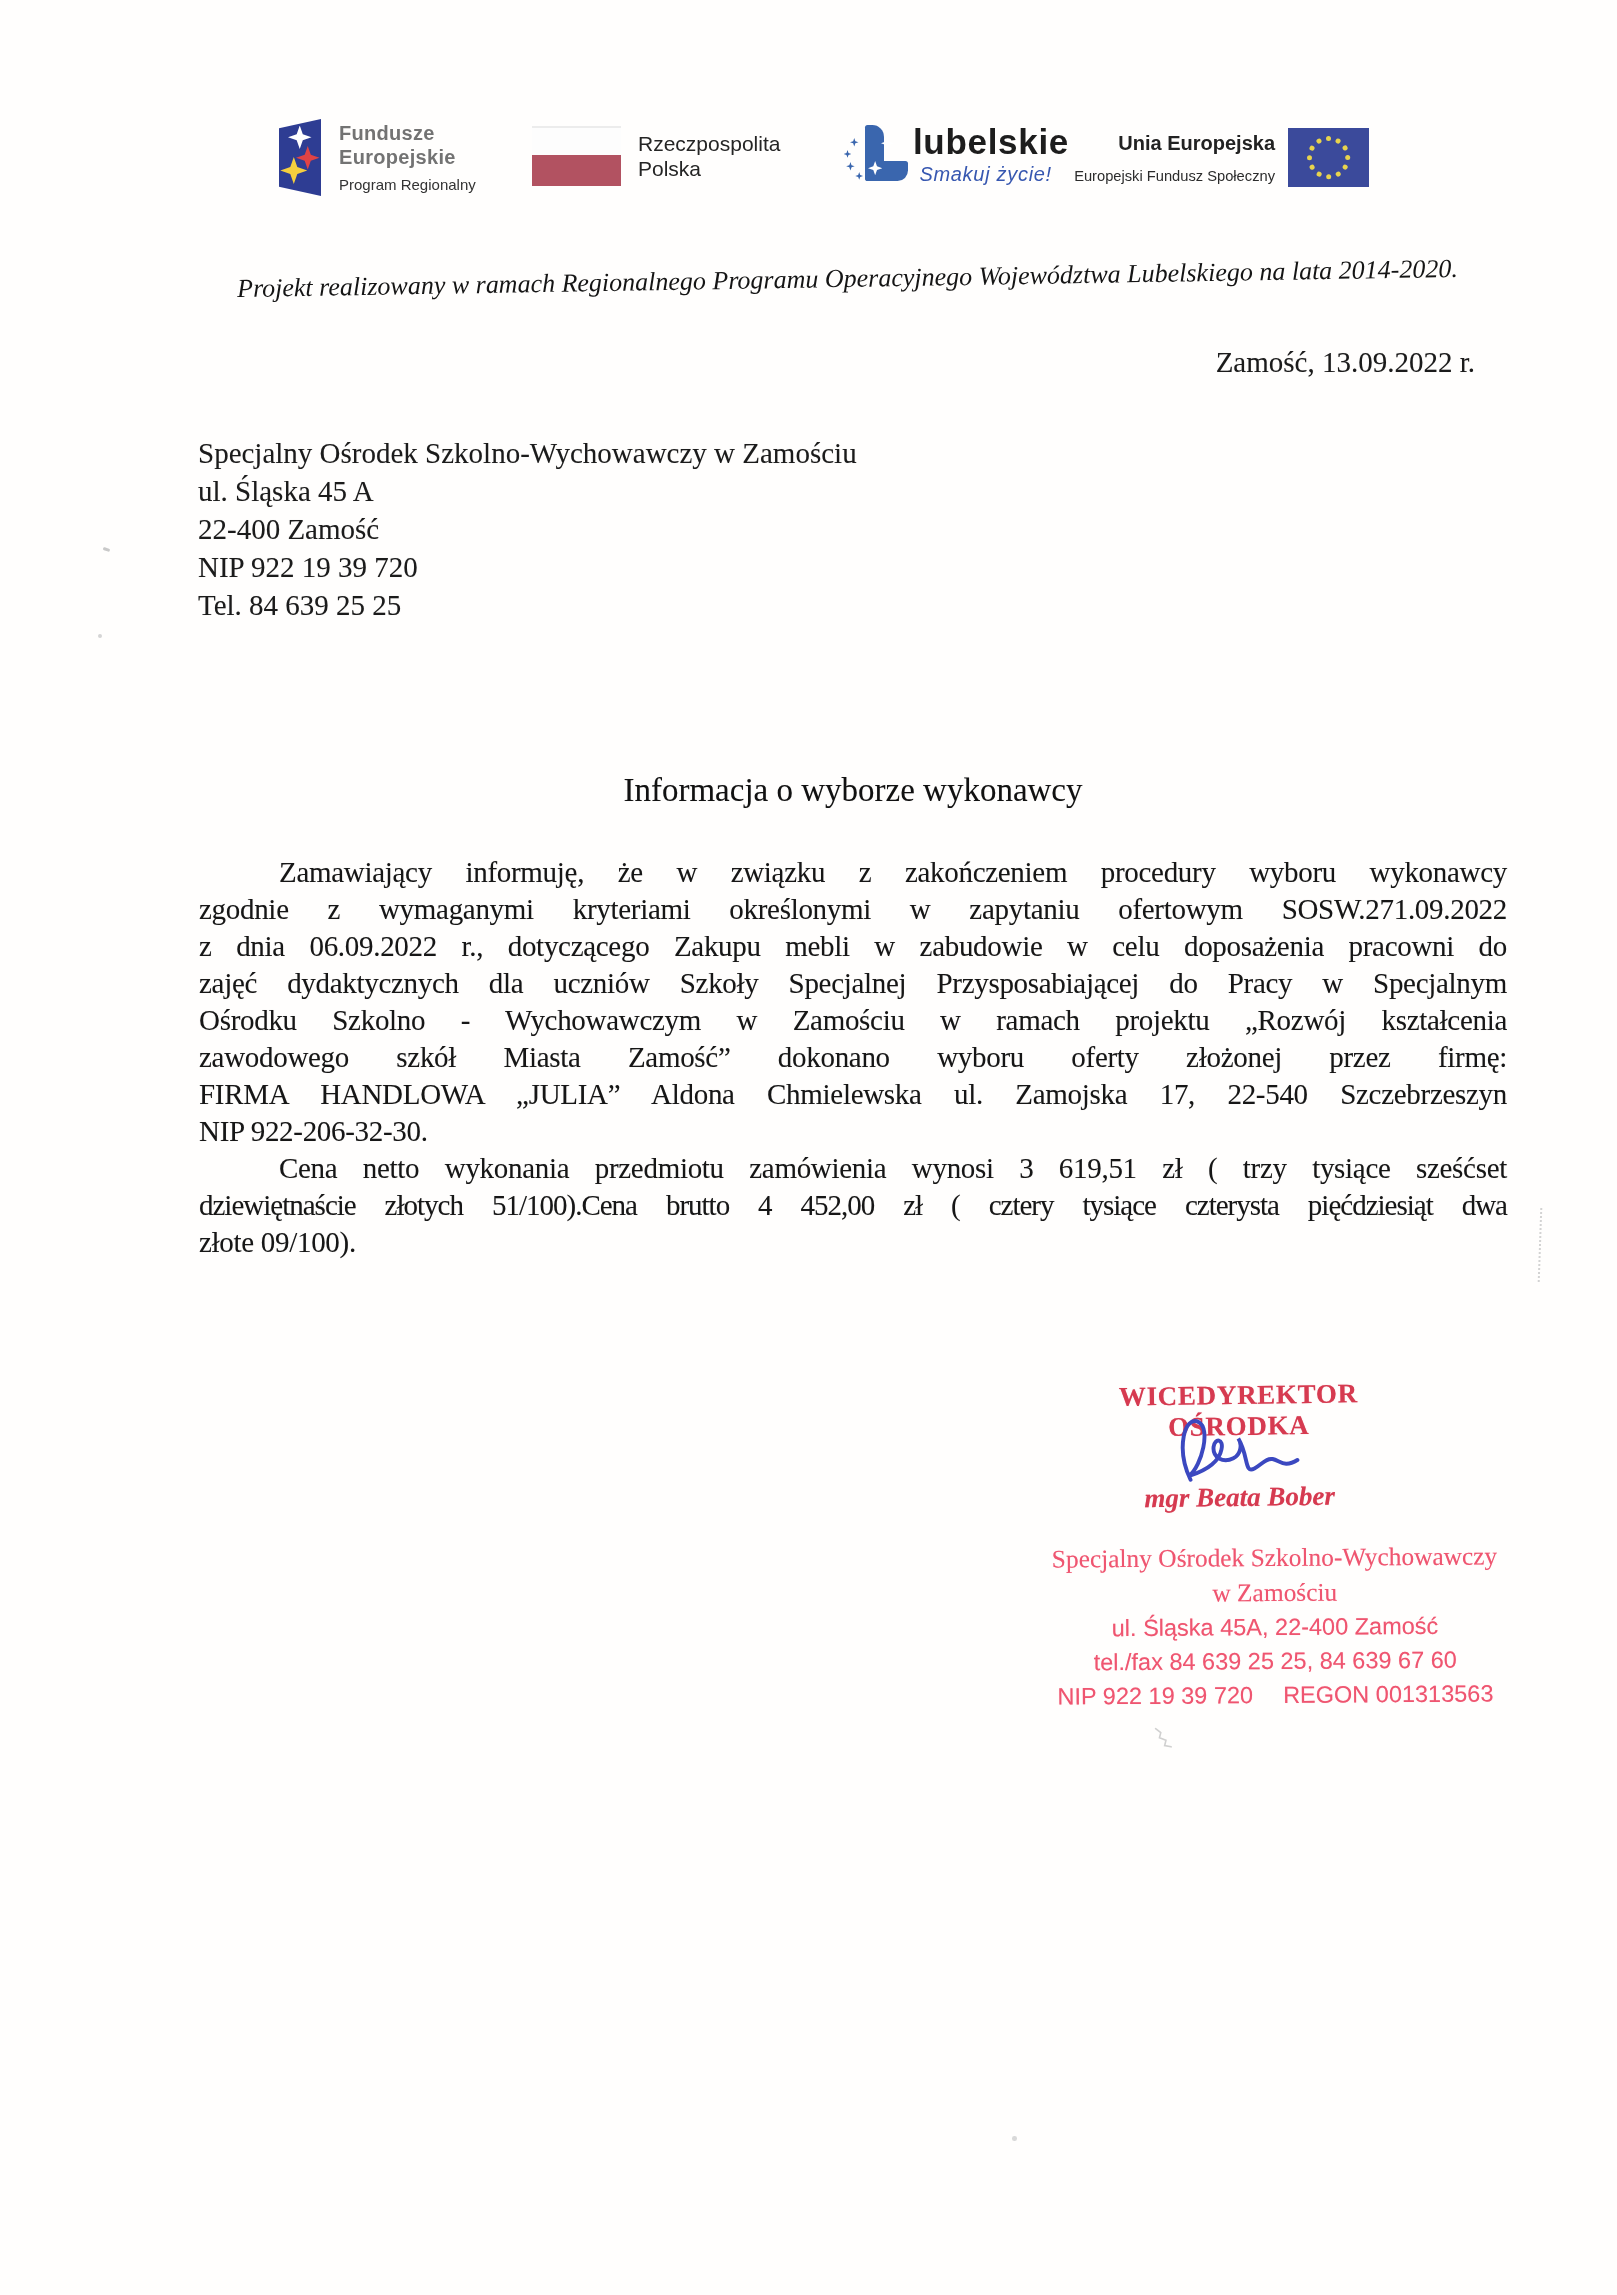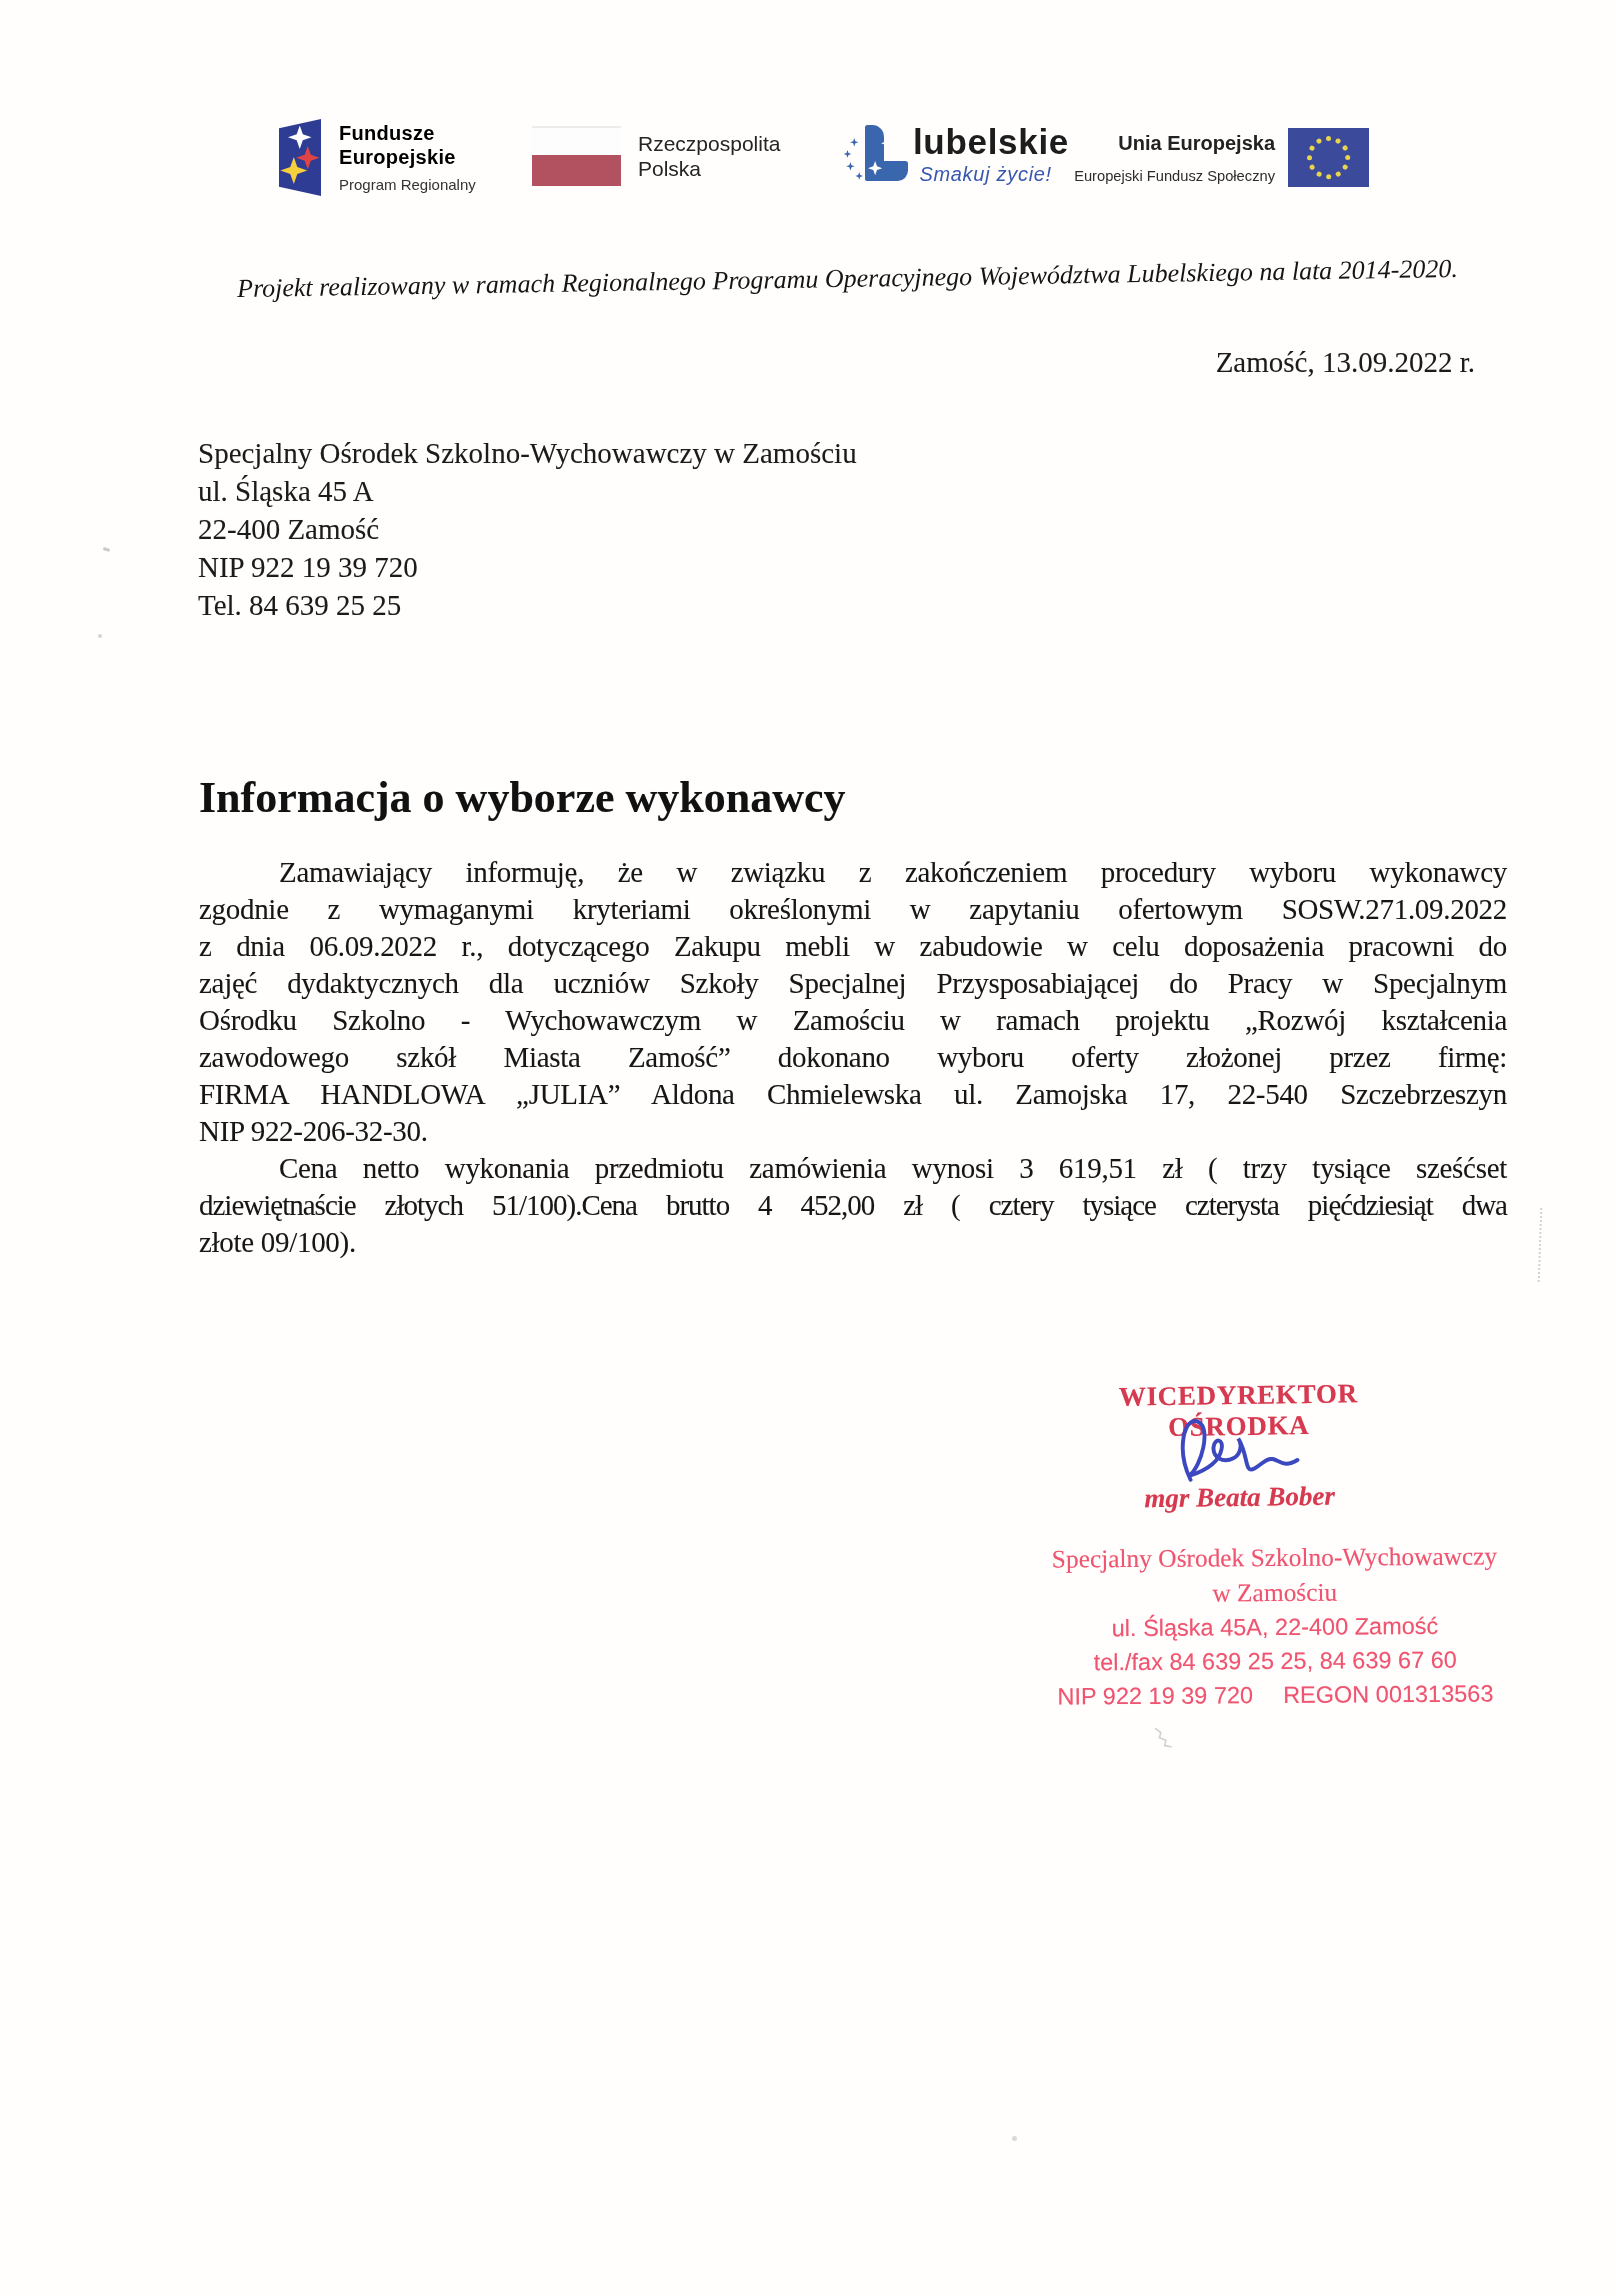--- a/index.html
+++ b/index.html
@@ -21,21 +21,21 @@
   
   .logo-fe{left:279px;top:119px;}
   .fe-flag{position:relative;width:42px;height:77px;background:var(--fe-flag-blue,#2e3d93);
     clip-path:polygon(0 12%,100% 0,100% 100%,0 88%);}
   .st{position:absolute;display:block;
     clip-path:polygon(50% 0,63% 37%,100% 50%,63% 63%,50% 100%,37% 63%,0 50%,37% 37%);}
   .fe-flag .w{left:9px;top:6.5px;width:23.5px;height:23.5px;background:#fff;}
   .fe-flag .r{left:17px;top:27px;width:23.5px;height:23.5px;background:var(--fe-star-red,#e04345);}
   .fe-flag .y{left:1.3px;top:38px;width:27px;height:27px;background:var(--fe-star-yellow,#f5cf3e);}
   .fe-text{margin-left:18px;}
-  .fe-title{font-size:20px;line-height:23.5px;font-weight:bold;color:#000000;letter-spacing:0.3px;}
+  .fe-title{font-size:20px;line-height:23.5px;font-weight:bold;color:#737373;letter-spacing:0.3px;}
   .fe-sub{font-size:15px;margin-top:6.5px;color:#333;}
 
   
   .logo-rp{left:532px;top:126px;}
   .rp-flag{width:89px;height:60px;}
   .rp-white{height:29px;background:#fdfdfd;border-top:2px solid #ececec;box-sizing:border-box;}
   .rp-red{height:31px;background:var(--poland-red,#b25261);}
   .rp-text{margin-left:17px;font-size:21px;line-height:25.4px;font-weight:normal;color:#252525;}
 
   
@@ -64,21 +64,21 @@
   .eu-flag i{position:absolute;left:50%;top:50%;width:5.2px;height:5.2px;margin:-2.6px 0 0 -2.6px;
     background:var(--star-yellow,#e8d44d);border-radius:50%;
     transform:rotate(var(--a)) translateY(-19px);}
 
   
   .project-note{position:absolute;left:39px;top:264px;width:1617px;text-align:center;
     font-style:italic;font-size:26px;color:#151515;transform:rotate(-0.95deg);}
   .dateline{position:absolute;right:142px;top:346px;font-size:29px;}
   .sender{position:absolute;left:198px;top:434px;font-size:29px;line-height:38px;}
   .doc-title{position:absolute;left:199px;top:772px;width:1308px;margin:0;
-    font-size:44px;font-weight:bold;color:#111;}
+    text-align:center;font-size:33px;font-weight:normal;color:#111;}
   .body-text{position:absolute;left:199px;top:854px;width:1308px;
     font-size:29px;line-height:37px;letter-spacing:-0.3px;color:#161616;}
   .bline{text-align:justify;text-align-last:justify;}
   .bline.last{text-align-last:left;}
   .bline.indent{text-indent:80px;}
   .bline.tight{letter-spacing:-1px;word-spacing:-2px;}
   .body-text, .dateline, .sender, .doc-title{text-shadow:0 0 0.7px rgba(20,20,20,.25);}
 
   
   .stamp-vice{position:absolute;left:1076px;top:1380px;width:326px;text-align:center;

